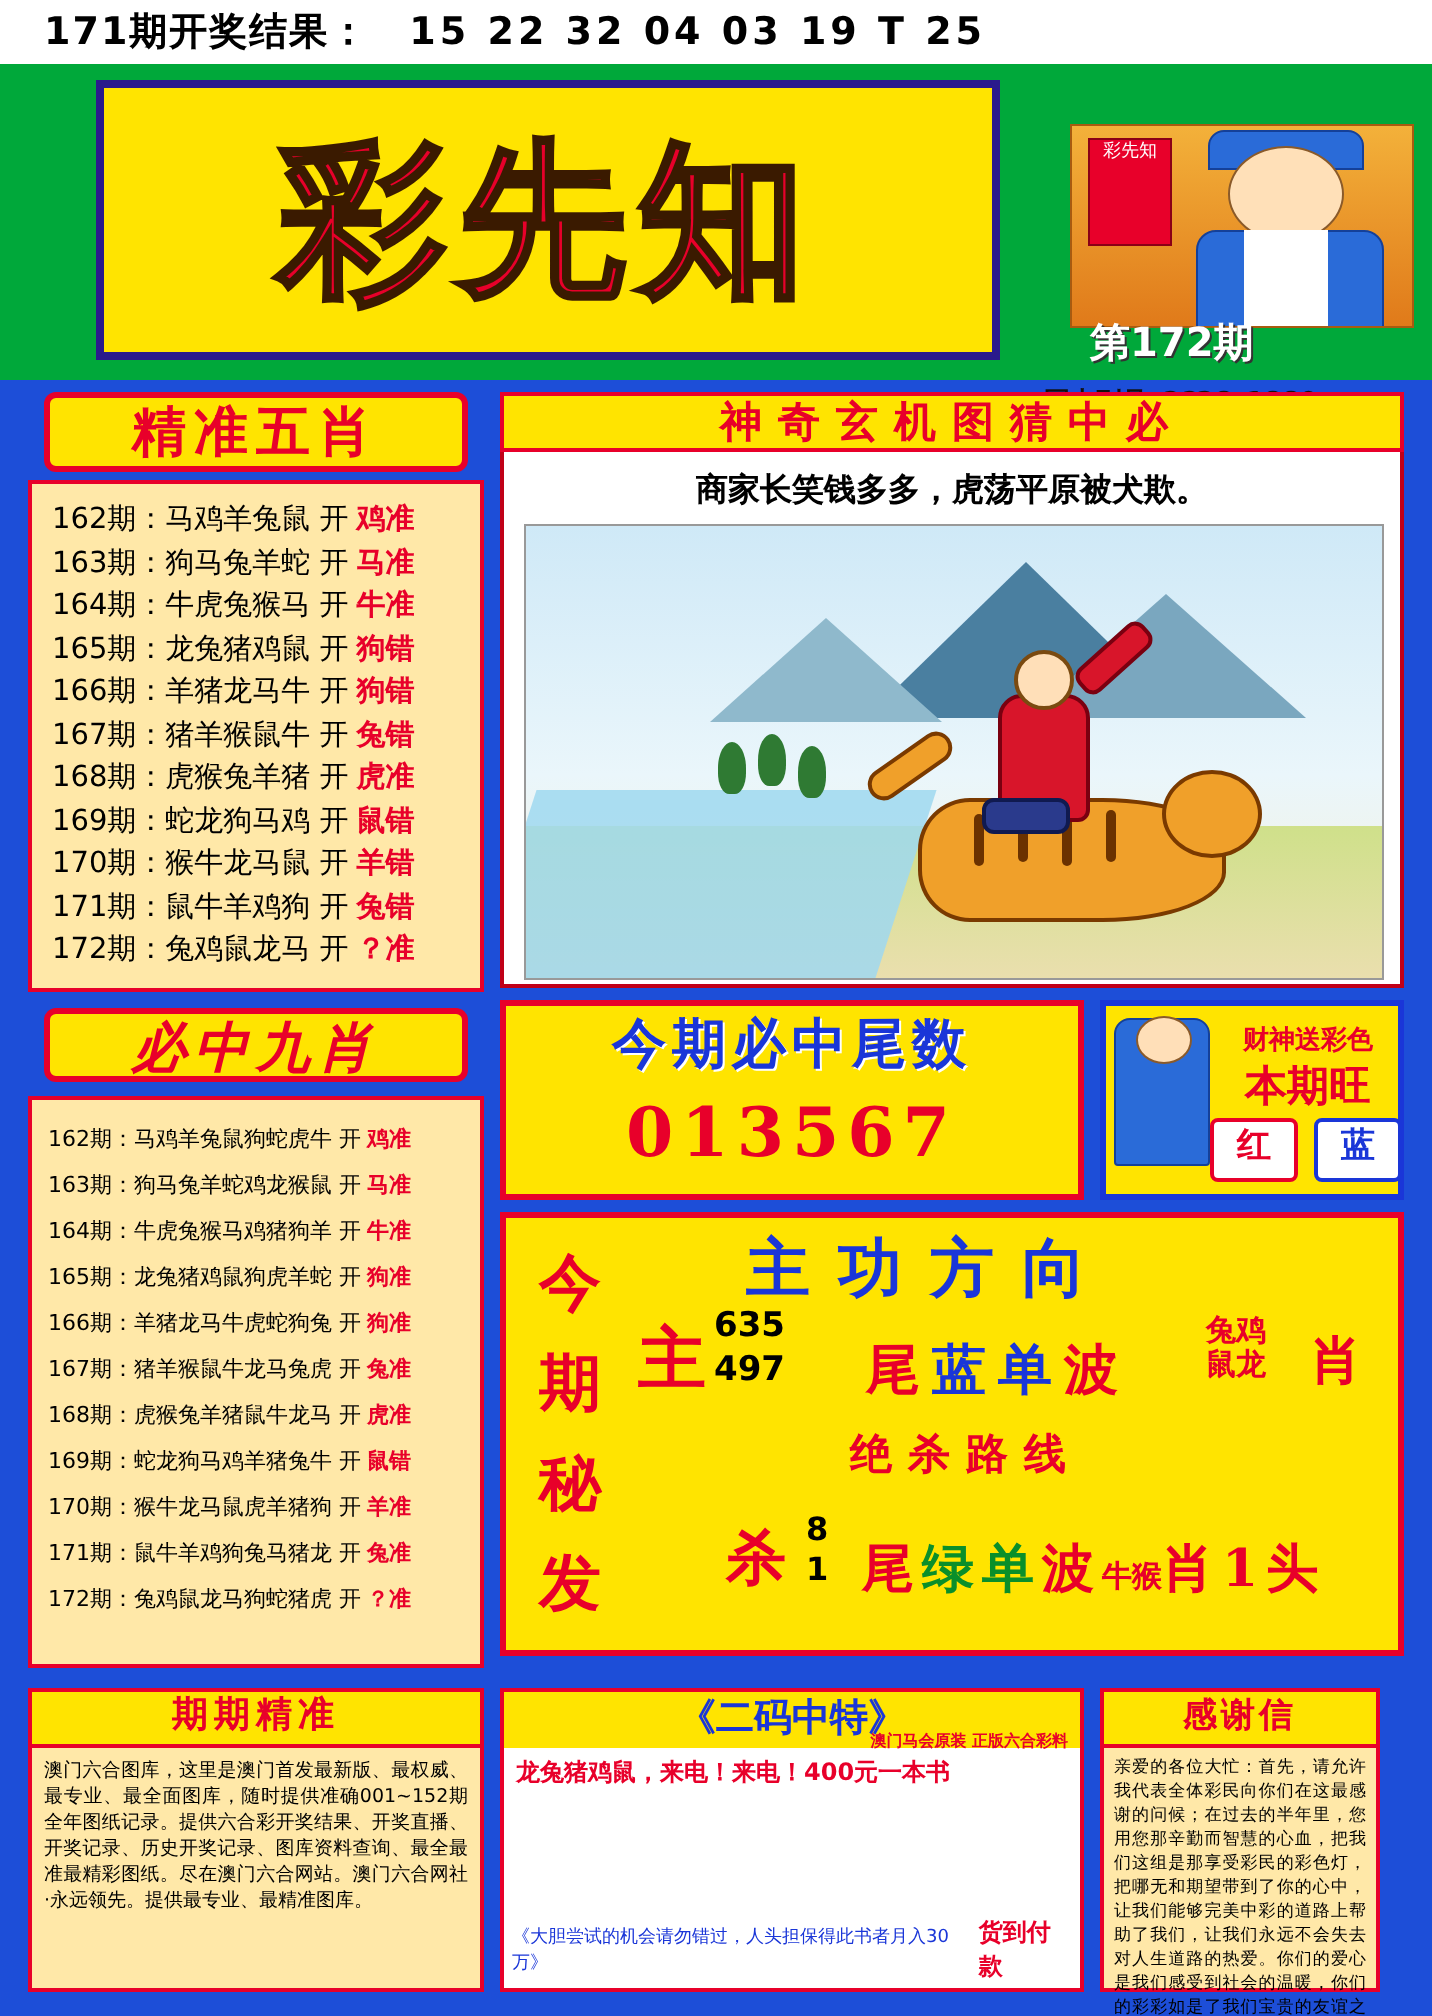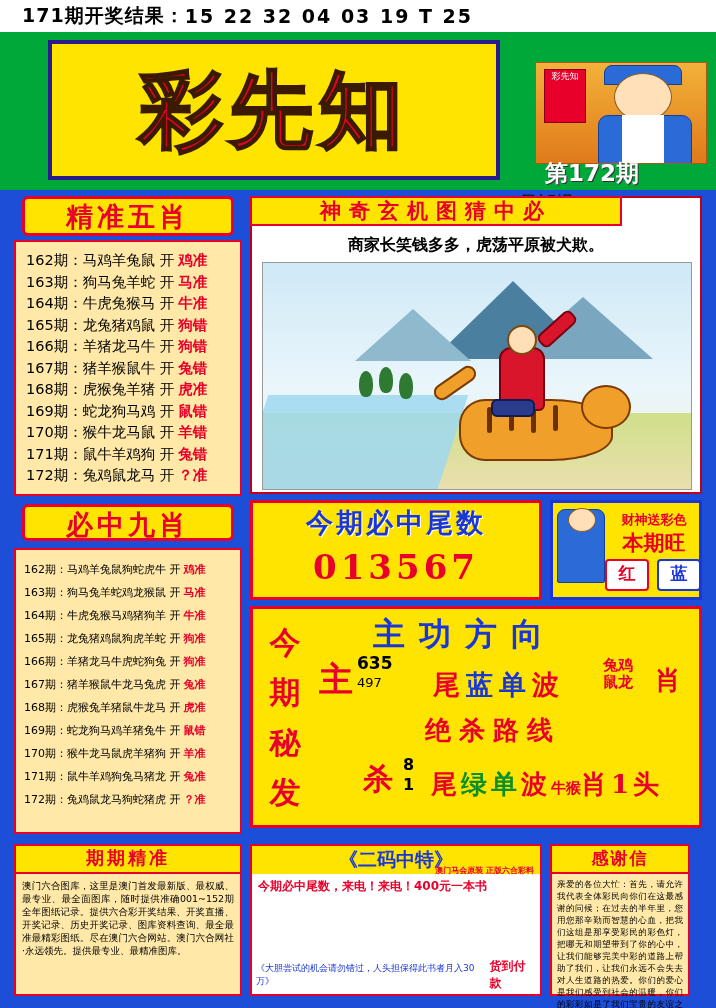--- a/index.html
+++ b/index.html
@@ -16,21 +16,21 @@
   }
   
   .topbar{
     position:absolute;left:0;top:0;width:716px;height:32px;
     background:#ffffff;
     display:flex;align-items:center;
     font-weight:bold;font-size:19px;color:#000;
     letter-spacing:1px;
     padding-left:22px;box-sizing:border-box;
   }
-  .topbar .nums{margin-left:0;letter-spacing:2px;}
+  .topbar .nums{margin-left:20px;letter-spacing:2px;}
   
   .header{
     position:absolute;left:0;top:32px;width:716px;height:158px;
     background:#00a83a;
   }
   .logobox{
     position:absolute;left:48px;top:8px;width:452px;height:140px;
     background:#ffe400;
     border:4px solid #2a1a8c;
     box-sizing:border-box;
@@ -40,21 +40,21 @@
     font-family:"DejaVu Serif","Liberation Serif",serif;
     font-weight:bold;
     font-size:84px;
     color:#e8002a;
     -webkit-text-stroke:2px #3a1a00;
     letter-spacing:6px;
     line-height:1;
   }
   .issue{
     position:absolute;left:545px;top:126px;
-    font-size:23px;font-weight:bold;color:#ffffff;
+    font-size:20px;font-weight:bold;color:#ffffff;
     text-shadow:1px 1px 0 #333;
   }
   .code{
     position:absolute;left:522px;top:160px;
     font-size:13px;font-weight:bold;color:#111;
   }
   .oldman{
     position:absolute;left:535px;top:30px;width:170px;height:100px;
     background:linear-gradient(180deg,#f3b13a 0%,#e07a1a 100%);
     border:1px solid #a85b10;
@@ -108,38 +108,38 @@
   .rowA{
     font-size:14.5px;color:#000;line-height:21.5px;white-space:nowrap;
     font-family:"DejaVu Sans","Liberation Sans",sans-serif;
   }
   .rowA .res{color:#e8002a;font-weight:bold;margin-left:4px;}
   .panelB{
     position:absolute;left:14px;top:504px;width:228px;height:330px;
   }
   .plateB{
     position:absolute;left:8px;top:0;width:212px;height:37px;
-    font-size:27px;line-height:35px;letter-spacing:4px;
+    font-size:27px;line-height:35px;letter-spacing:4px;font-style:italic;
   }
   .listB{
     position:absolute;left:0;top:44px;width:228px;height:286px;
     background:#ffe8a8;border:2px solid #e8002a;box-sizing:border-box;
     padding:8px 4px 0 8px;
   }
   .rowB{
     font-size:11px;color:#000;line-height:23px;white-space:nowrap;
   }
   .rowB .res{color:#e8002a;font-weight:bold;margin-left:3px;}
   
   .picpanel{
     position:absolute;left:250px;top:196px;width:452px;height:298px;
     background:#ffffff;border:2px solid #c00018;box-sizing:border-box;
   }
   .picTitle{
-    position:absolute;left:250px;top:196px;width:372px;height:30px;
+    position:absolute;left:250px;top:196px;width:452px;height:30px;
     background:#ffe400;border:2px solid #e8002a;box-sizing:border-box;
     text-align:center;font-family:"DejaVu Serif","Liberation Serif",serif;
     font-weight:bold;font-size:21px;color:#e8002a;line-height:26px;letter-spacing:8px;
   }
   .picSub{
     position:absolute;left:250px;top:232px;width:452px;height:26px;
     text-align:center;font-weight:bold;font-size:16px;color:#000;line-height:26px;
     font-family:"DejaVu Serif","Liberation Serif",serif;
   }
   .artwork{
@@ -246,41 +246,41 @@
     position:absolute;left:120px;top:4px;
     font-family:"DejaVu Serif","Liberation Serif",serif;
     font-weight:bold;font-size:32px;color:#1a36d8;letter-spacing:14px;
   }
   .zhu{
     position:absolute;left:66px;top:48px;
     font-family:"DejaVu Serif","Liberation Serif",serif;
     font-weight:bold;font-size:34px;color:#e8002a;
   }
   .num635{position:absolute;left:104px;top:44px;font-size:17px;font-weight:bold;color:#000;}
-  .num497{position:absolute;left:104px;top:66px;font-size:13px;font-weight:normal;color:#000;}
+  .num497{position:absolute;left:104px;top:66px;font-size:17px;font-weight:bold;color:#000;}
   .line1{
     position:absolute;left:180px;top:58px;
     font-family:"DejaVu Serif","Liberation Serif",serif;
     font-weight:bold;font-size:27px;color:#e8002a;letter-spacing:6px;
   }
   .line1 .blue{color:#1a36d8;}
   .zodiac1{
     position:absolute;left:350px;top:48px;
     font-family:"DejaVu Serif","Liberation Serif",serif;
     font-weight:bold;font-size:15px;color:#e8002a;line-height:17px;text-align:center;
   }
   .xiao1{
     position:absolute;left:402px;top:54px;
     font-family:"DejaVu Serif","Liberation Serif",serif;
     font-weight:bold;font-size:26px;color:#e8002a;
   }
   .line2{
     position:absolute;left:172px;top:104px;
     font-family:"DejaVu Serif","Liberation Serif",serif;
-    font-weight:bold;font-size:26px;color:#e8002a;letter-spacing:8px;
+    font-weight:bold;font-size:21px;color:#e8002a;letter-spacing:8px;
   }
   .sha{
     position:absolute;left:110px;top:150px;
     font-family:"DejaVu Serif","Liberation Serif",serif;
     font-weight:bold;font-size:30px;color:#e8002a;
   }
   .num8{position:absolute;left:150px;top:146px;font-size:16px;font-weight:bold;color:#000;}
   .num1{position:absolute;left:150px;top:166px;font-size:16px;font-weight:bold;color:#000;}
   .line3{
     position:absolute;left:178px;top:158px;
@@ -468,21 +468,21 @@
   <div class="botLeft">
     <div class="botLeftTitle">期期精准</div>
     <div class="botLeftBody">澳门六合图库，这里是澳门首发最新版、最权威、最专业、最全面图库，随时提供准确001~152期全年图纸记录。提供六合彩开奖结果、开奖直播、开奖记录、历史开奖记录、图库资料查询、最全最准最精彩图纸。尽在澳门六合网站。澳门六合网社·永远领先。提供最专业、最精准图库。</div>
   </div>
 
   <div class="botMid">
     <div class="botMidTitle">《二码中特》</div>
     <div class="botMidSub">澳门马会原装
 正版六合彩料</div>
     <div class="botMidBody">
-      <div class="red">今期必中尾数，来电！来电！400元一本书</div>
+      <div class="red">龙兔猪鸡鼠，来电！来电！400元一本书</div>
     </div>
     <div class="botMidFoot">
       <span>《大胆尝试的机会请勿错过，人头担保得此书者月入30万》</span>
       <span class="pay">货到付款</span>
     </div>
   </div>
 
   <div class="botRight">
     <div class="botRightTitle">感谢信</div>
     <div class="botRightBody">亲爱的各位大忙：首先，请允许我代表全体彩民向你们在这最感谢的问候；在过去的半年里，您用您那辛勤而智慧的心血，把我们这组是那享受彩民的彩色灯，把哪无和期望带到了你的心中，让我们能够完美中彩的道路上帮助了我们，让我们永远不会失去对人生道路的热爱。你们的爱心是我们感受到社会的温暖，你们的彩彩如是了我们宝贵的友谊之花。让我们祝福您生活的心慰受想</div>

